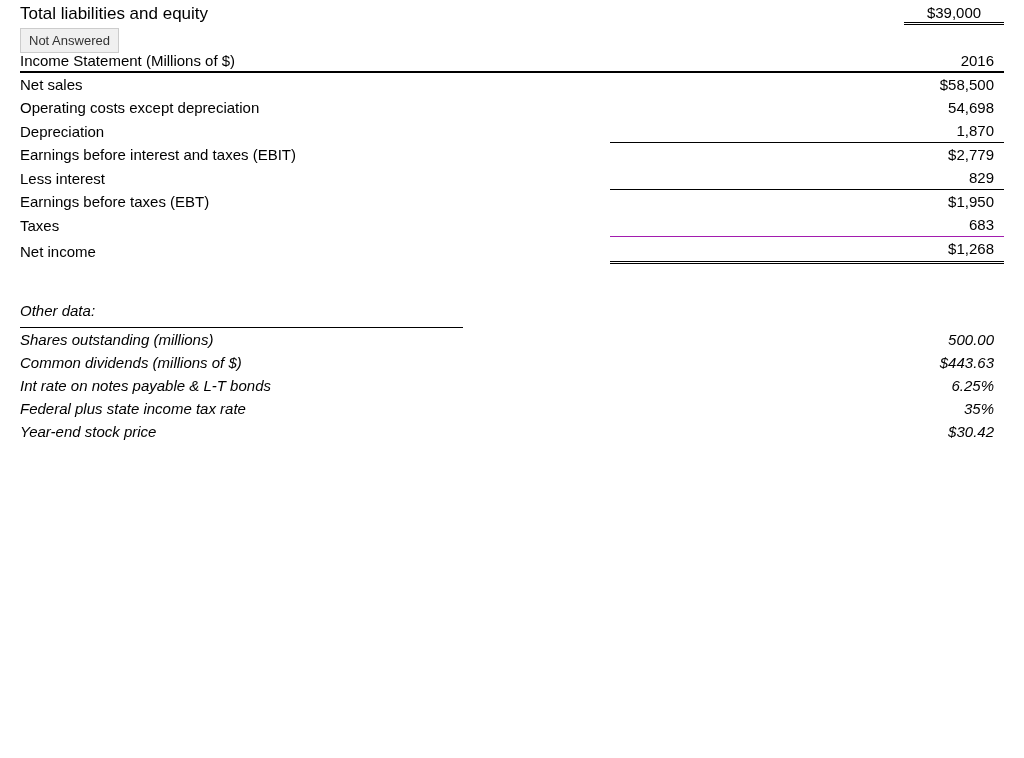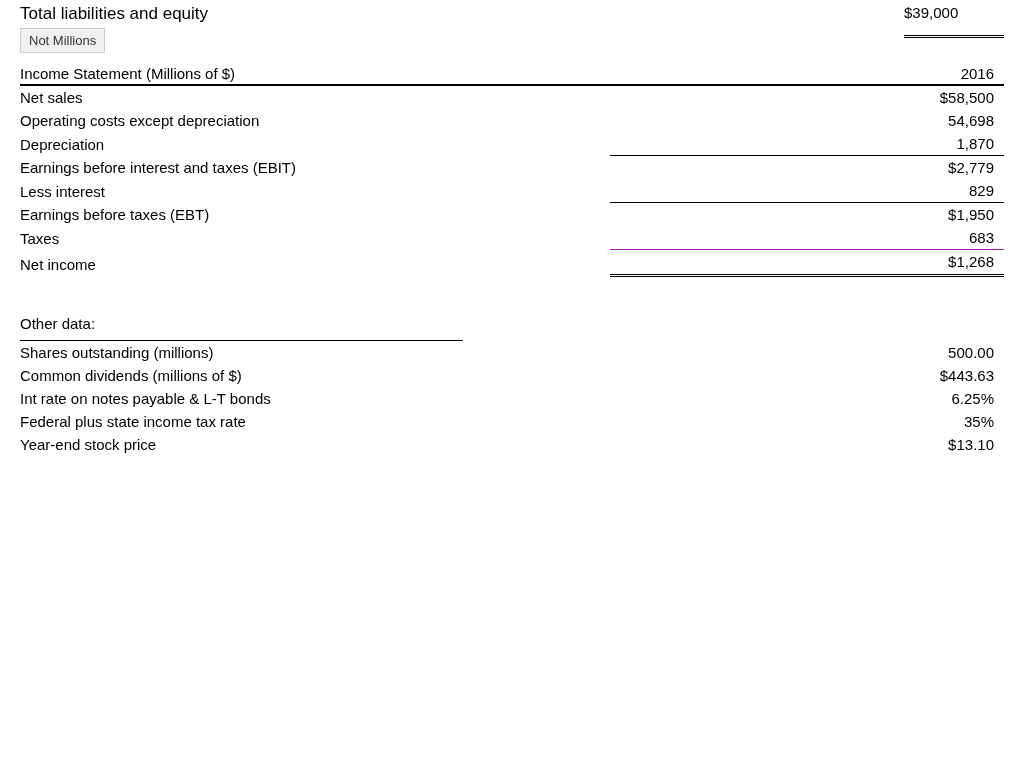--- a/index.html
+++ b/index.html
@@ -52,24 +52,24 @@
     }
 
     .total-liabilities-label {
       font-size: 17px;
       font-weight: normal;
       max-width: 580px;
     }
 
     .total-liabilities-value {
       font-size: 15px;
-      text-align: left;
+      text-align: center;
       min-width: 100px;
       border-bottom: 3px double #000;
-      padding-bottom: 14px;
+      padding-bottom: 1px;
     }
 
     
     .income-section {
       margin-bottom: 30px;
     }
 
     .financial-table {
       width: 100%;
       border-collapse: collapse;
@@ -98,20 +98,21 @@
       border-bottom: 2px solid #000;
     }
 
     .header-row .value-col {
       border-bottom: 2px solid #000;
     }
 
     
     .other-data-section {
       margin-top: 38px;
+      font-style: italic;
     }
 
     .other-data-header {
       font-size: 15px;
       padding-bottom: 6px;
       margin-bottom: 2px;
     }
 
     .other-data-table {
       width: 100%;
@@ -143,21 +144,21 @@
 </head>
 <body>
 
 <div class="page-wrapper">
 
   <div class="top-section">
     <div class="total-liabilities-row">
       <span class="total-liabilities-label">Total liabilities and equity</span>
       <span class="total-liabilities-value">$39,000</span>
     </div>
-    <div class="not-answered-badge">Not Millions</div>
+    <div class="not-answered-badge">Not Answered</div>
   </div>
 
   <div class="income-section">
     <table class="financial-table">
       <tbody>
         <tr class="header-row">
           <td class="label-col">Income Statement (Millions of $)</td>
           <td class="value-col">2016</td>
         </tr>
 
@@ -220,19 +221,19 @@
         <tr>
           <td class="label-col">Int rate on notes payable &amp; L-T bonds</td>
           <td class="value-col">6.25%</td>
         </tr>
         <tr>
           <td class="label-col">Federal plus state income tax rate</td>
           <td class="value-col">35%</td>
         </tr>
         <tr>
           <td class="label-col">Year-end stock price</td>
-          <td class="value-col">$13.10</td>
+          <td class="value-col">$30.42</td>
         </tr>
       </tbody>
     </table>
   </div>
 
 </div>
 
 </body></html>

